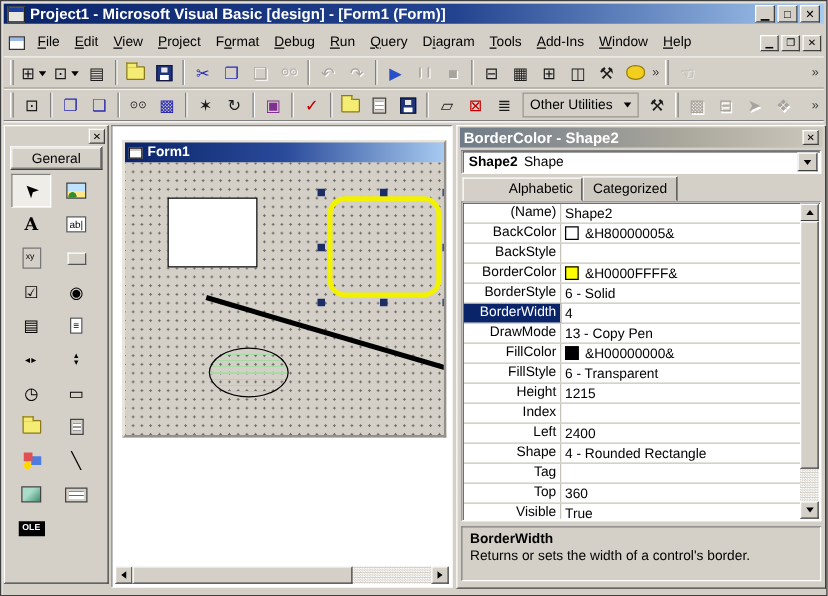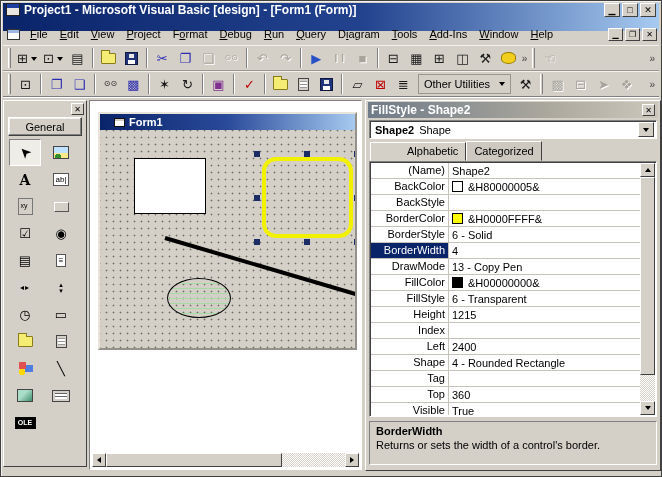--- a/index.html
+++ b/index.html
@@ -3,23 +3,23 @@
 <meta charset="utf-8">
 <style>
   html,body{margin:0;padding:0;background:#6b6b6b;}
   *{box-sizing:border-box;}
   .app{
     position:relative;width:662px;height:477px;background:#d4d0c8;
     font-family:"Liberation Sans","DejaVu Sans",sans-serif;font-size:11px;color:#000;
     border:1px solid #404040;box-shadow:inset 1px 1px 0 #f4f2ee;overflow:hidden;
   }
   
-  .titlebar{position:absolute;left:2px;top:2px;right:2px;height:28px;
+  .titlebar{position:absolute;left:2px;top:2px;right:2px;height:16px;
     background:linear-gradient(90deg,#0a246a 0%,#23438f 55%,#a6caf0 100%);
-    display:flex;align-items:flex-start;padding:0 3px;}
+    display:flex;align-items:center;padding:0 3px;}
   .app-icon{width:14px;height:13px;background:#d4d0c8;border:1px solid #222;
     background-image:linear-gradient(#1c3fa0 0 4px,#e9e6df 4px);margin-right:4px;flex:none;}
   .title-text{color:#fff;font-weight:bold;font-size:12px;flex:1;white-space:nowrap;overflow:hidden;}
   .winbtn{width:16px;height:14px;margin-left:2px;background:#d4d0c8;
     border:1px solid;border-color:#fff #404040 #404040 #fff;
     font-size:9px;line-height:11px;text-align:center;padding:0;font-family:inherit;}
   .winbtn.sm{width:15px;height:13px;font-size:8px;}
   
   .menubar{position:absolute;left:2px;top:22px;right:2px;height:22px;display:flex;align-items:center;padding:0 2px;}
   .child-icon{width:13px;height:11px;background:#fff;border:1px solid #333;
@@ -87,21 +87,21 @@
   .tool .g.boxed{border:1px solid #555;background:#fff;font-size:8px;padding:1px 2px;line-height:1.2;}
   .tool .g.boxed2{border:1px solid #777;font-size:7px;padding:3px 4px 5px 2px;line-height:1;}
   .tool .g.pair{font-size:8px;letter-spacing:1px;}
   .tool .g.stackv{display:flex;flex-direction:column;font-size:7px;line-height:6px;}
   
   .designer{position:absolute;left:86px;top:2px;width:273px;height:370px;background:#fff;
     border:1px solid;border-color:#808080 #fff #fff #808080;}
   .form-window{position:absolute;left:8px;top:11px;width:259px;height:238px;
     background:#d4d0c8;border:2px outset #e8e4da;}
   .form-titlebar{height:16px;background:linear-gradient(90deg,#0a246a 0%,#2a4a9a 50%,#a6caf0 100%);
-    display:flex;align-items:center;padding:0 14px;}
+    display:flex;align-items:center;padding:0 3px;}
   .form-icon{width:11px;height:9px;background:#fff;border:1px solid #111;
     background-image:linear-gradient(#cfcbc2 0 2px,#fff 2px);margin-right:4px;flex:none;}
   .form-title-text{color:#fff;font-weight:bold;font-size:11px;}
   .form-canvas{position:absolute;left:0;top:16px;right:0;bottom:0;overflow:hidden;background:#d4d0c8;
     background-image:radial-gradient(circle,#6e6c66 0.9px,transparent 1.05px);background-size:7px 7px;background-position:3px 4px;}
   .shape-rect{position:absolute;background:#fff;border:1px solid #000;}
   .shape-round{position:absolute;background:transparent;}
   .shape-ellipse{position:absolute;border:1px solid #000;border-radius:50%;}
   .handle{position:absolute;width:6px;height:6px;}
   .canvas-svg{position:absolute;left:0;top:0;}
@@ -447,21 +447,21 @@
         <div class="thumb-h"></div>
         <div class="spring"></div>
         <button class="scrbtn">
             <span class="tri r"></span>
           </button>
       </div>
     </div>
 
     <div class="props">
       <div class="prop-title">
-        <span class="prop-title-text">FillStyle - Shape2</span>
+        <span class="prop-title-text">BorderColor - Shape2</span>
         <button class="xbtn">✕</button>
       </div>
       <div class="prop-combo">
         <span class="objname">Shape2</span>
         <span class="objtype">Shape</span>
         <button class="combo-btn">
             <span class="tri d"></span>
           </button>
       </div>
       <div class="prop-tabs" id="prop-tabs">

